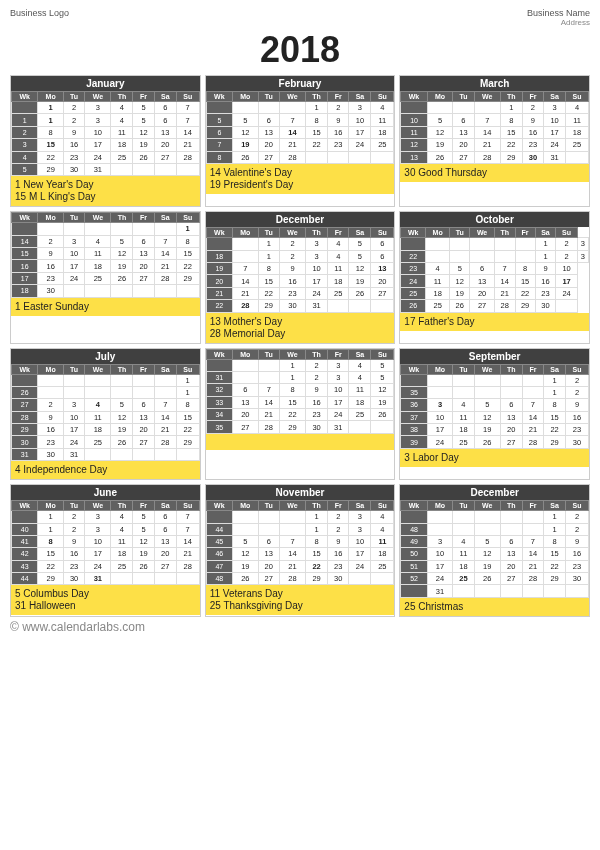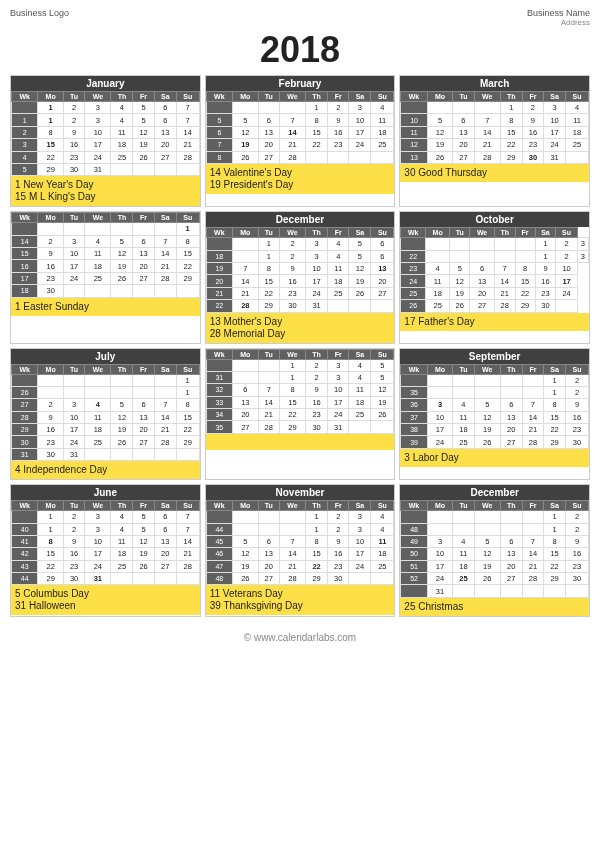--- a/index.html
+++ b/index.html
@@ -79,24 +79,24 @@
       font-weight: bold;
     }
     .holidays {
       padding: 3px 4px 3px 4px;
       font-size: 10px;
       background: #fde047;
       min-height: 16px;
     }
     .holidays div { margin-bottom: 1px; }
     .footer {
-      text-align: center;
-      font-size: 10px;
+      text-align: left;
+      font-size: 12px;
       color: #888;
-      margin-top: 15px;
+      margin-top: 3px;
     }
   </style>
 </head>
 <body>
 
 <div class="page">
   <div class="top-header">
     <div>Business Logo</div>
     <div class="biz-name-block">
       <div>Business Name</div>
@@ -990,21 +990,21 @@
               <td>28</td>
               <td>29</td>
               <td>30</td>
               <td></td>
               <td></td>
             </tr>
           </tbody>
         </table>
         <div class="holidays">
           <div>11  Veterans Day</div>
-          <div>39  Thanksgiving Day</div>
+          <div>25  Thanksgiving Day</div>
         </div>
       </div>
       <div class="month-block">
         <div class="month-title">December</div>
         <table class="cal-table">
           <thead>
             <tr>
               <th>Wk</th>
               <th>Mo</th>
               <th>Tu</th>

